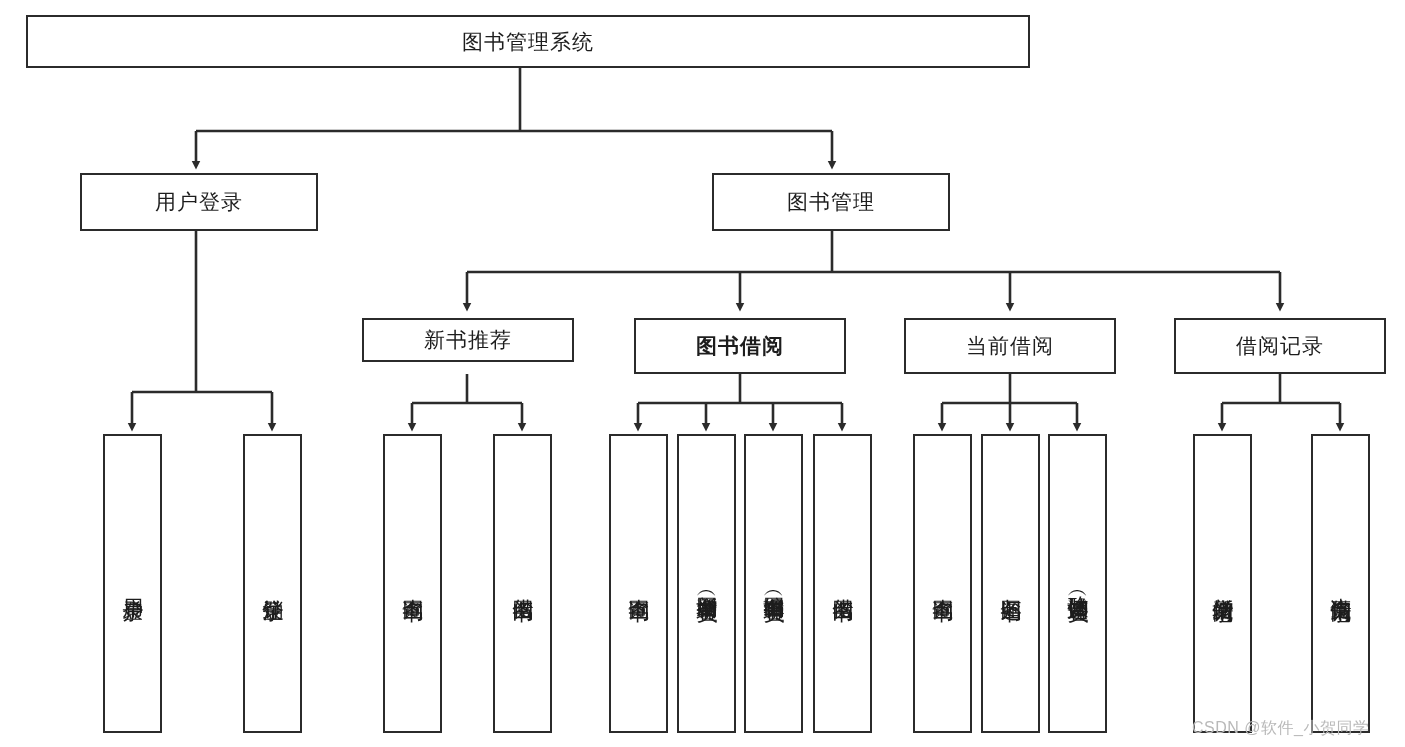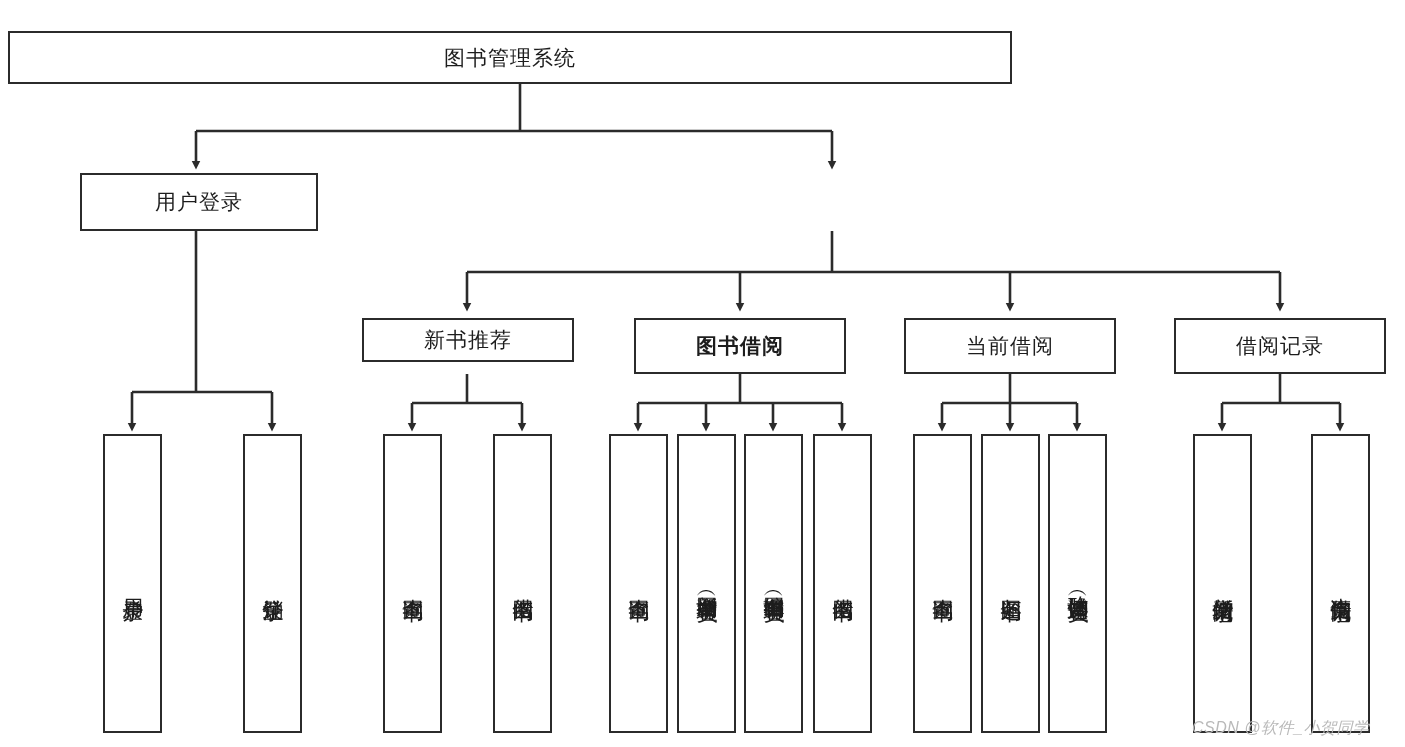--- a/index.html
+++ b/index.html
@@ -108,26 +108,29 @@
       <path d="M1010,403 L1010,424" marker-end="url(#arrow)"></path>
       <path d="M1077,403 L1077,424" marker-end="url(#arrow)"></path>
 
       <path d="M1280,374 L1280,403"></path>
       <path d="M1222,403 L1340,403"></path>
       <path d="M1222,403 L1222,424" marker-end="url(#arrow)"></path>
       <path d="M1340,403 L1340,424" marker-end="url(#arrow)"></path>
     </g>
   </svg>
 
-  <div class="node horiz" style="left:8px; top:15px; width:1004px; height:53px;margin-top:16px;">
+  <div class="node horiz" style="left:26px; top:15px; width:1004px; height:53px;">
     <span>图书管理系统</span>
   </div>
 
   <div class="node horiz" style="left:80px; top:173px; width:238px; height:58px;">
     <span>用户登录</span>
+  </div>
+  <div class="node horiz" style="left:712px; top:173px; width:238px; height:58px;">
+    <span>图书管理</span>
   </div>
 
   <div class="node horiz" style="left:362px; top:318px; width:212px; height:44px;">
     <span>新书推荐</span>
   </div>
   <div class="node horiz" style="left:634px; top:318px; width:212px; height:56px;font-weight:bold;">
     <span>图书借阅</span>
   </div>
   <div class="node horiz" style="left:904px; top:318px; width:212px; height:56px;">
     <span>当前借阅</span>
@@ -173,15 +176,15 @@
     <span class="vtext">确认归还（管理员）</span>
   </div>
 
   <div class="node vert" style="left:1193px; top:434px; width:59px; height:299px;">
     <span class="vtext">新增借阅记录</span>
   </div>
   <div class="node vert" style="left:1311px; top:434px; width:59px; height:299px;">
     <span class="vtext">查询借阅记录</span>
   </div>
 
-  <div class="watermark" style="left:1192px; top:718px;font-style:italic;">CSDN @软件_小贺同学</div>
+  <div class="watermark" style="left:1192px; top:718px;">CSDN @软件_小贺同学</div>
 
 </div>
 
 </body></html>

